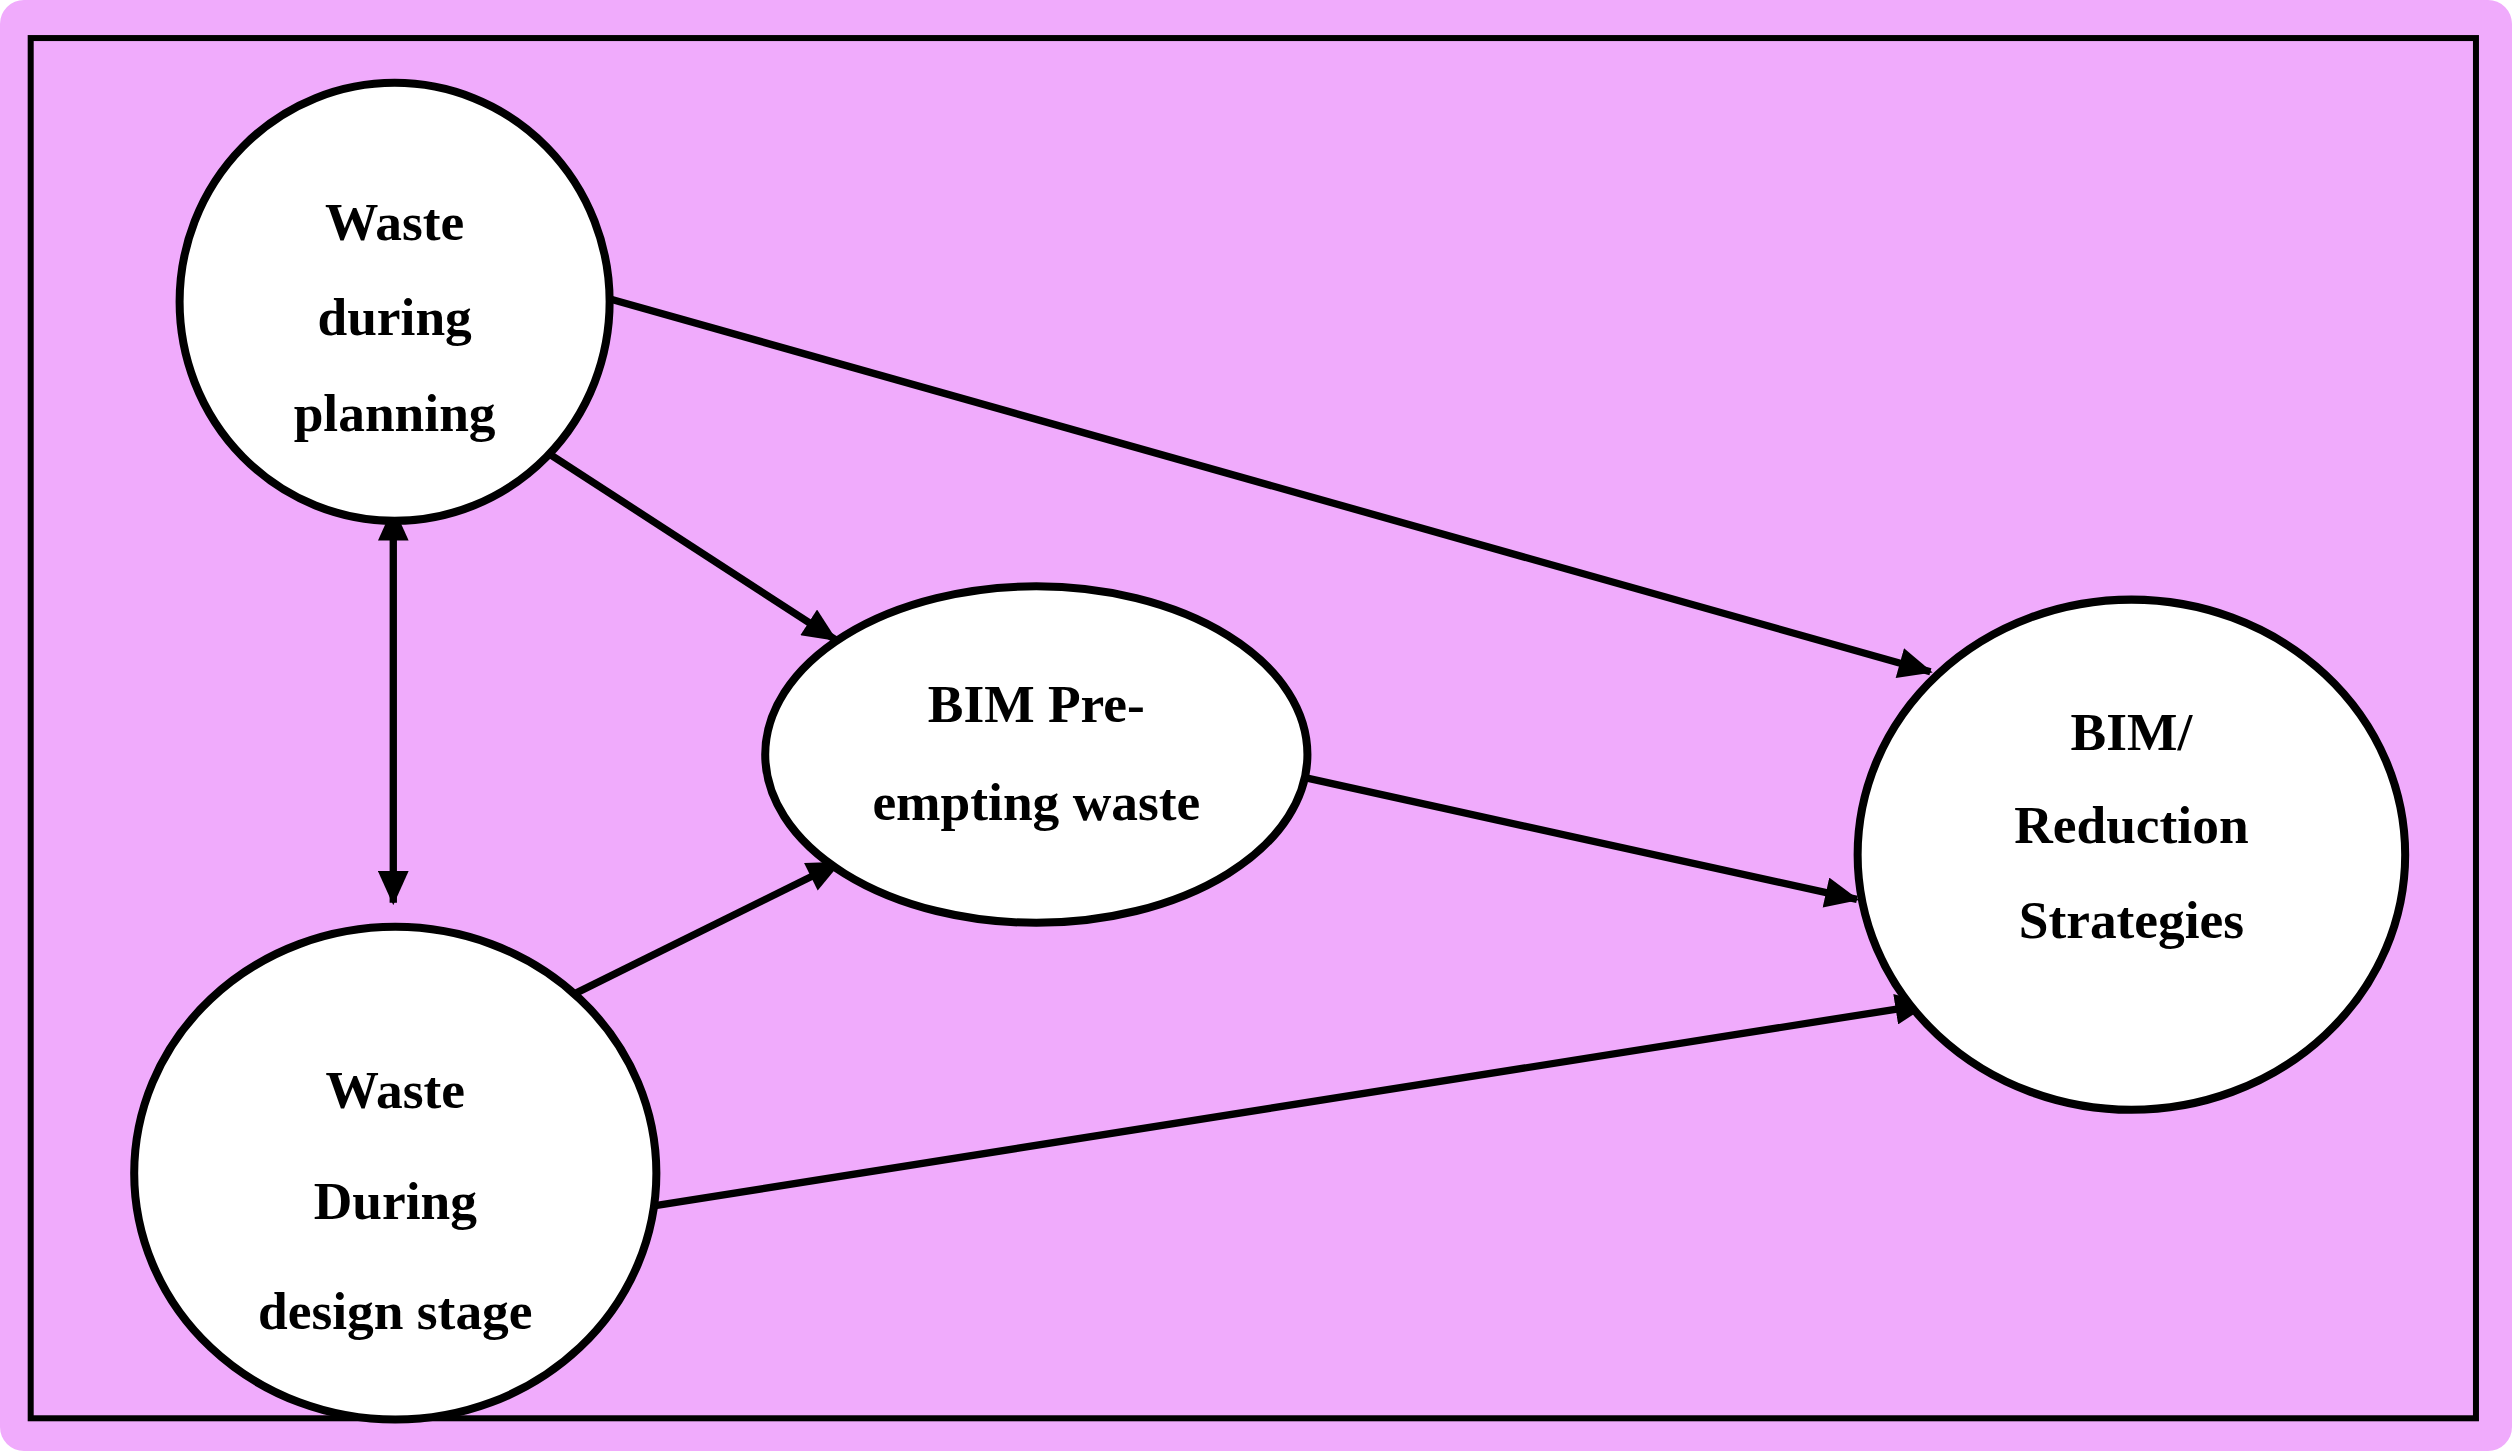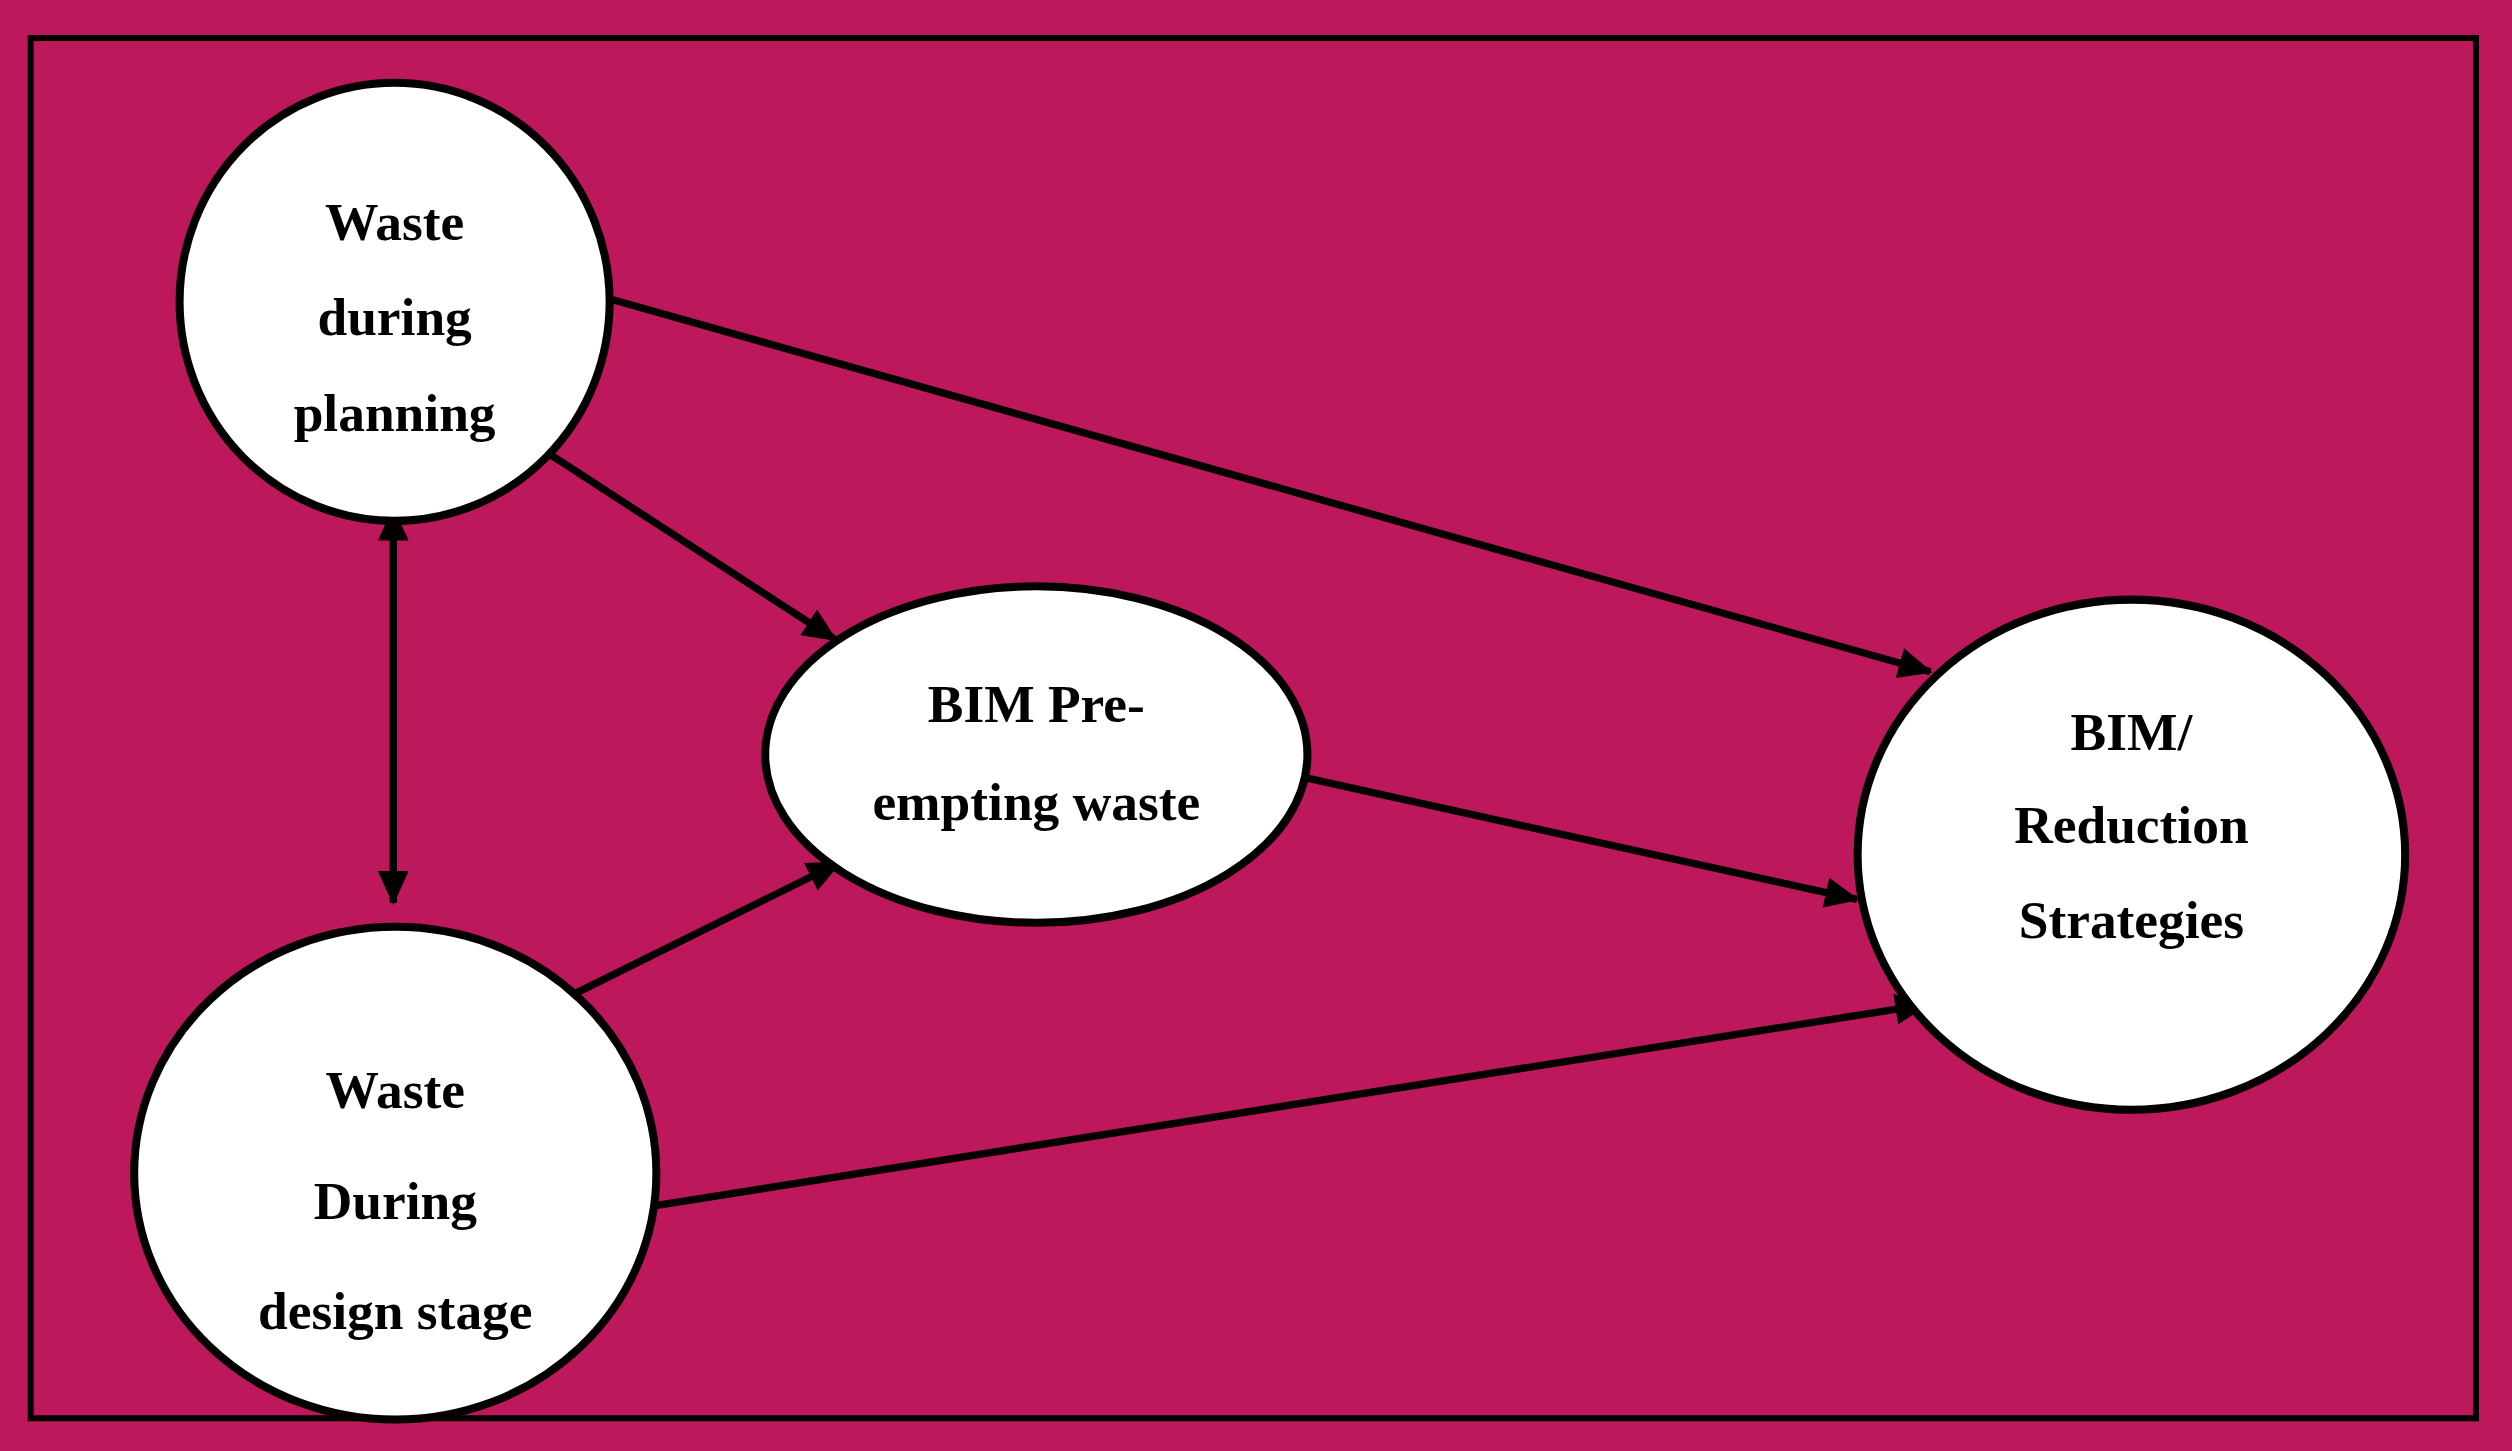--- a/index.html
+++ b/index.html
@@ -9,21 +9,22 @@
     height: 100%;
     background: #ffffff;
     overflow: hidden;
   }
   .diagram-wrap {
     width: 100vw;
     height: 100vh;
     display: flex;
     align-items: flex-end;
     justify-content: center;
-    background: #be185d;
+    background: #f0abfc;
+    border-radius: 24px;
   }
   svg {
     width: 100%;
     height: 100%;
     display: block;
   }
   .node-shape {
     fill: #ffffff;
     stroke: #000000;
     stroke-width: 12;

